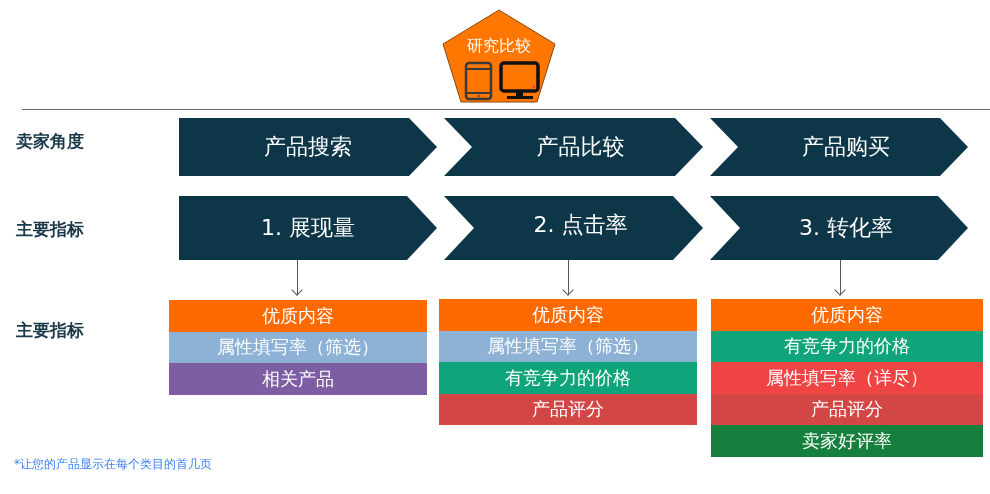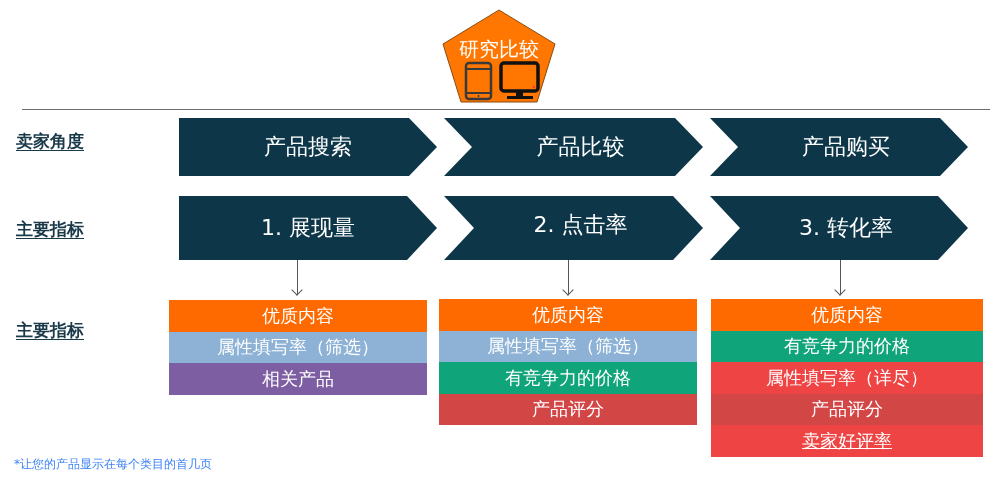--- a/index.html
+++ b/index.html
@@ -6,26 +6,26 @@
   body {
     width: 990px; height: 494px; position: relative; overflow: hidden;
     background: #ffffff;
     font-family: "DejaVu Sans", "Liberation Sans", sans-serif;
   }
   .abs { position: absolute; }
   .pentagon-wrap { left: 441px; top: 8px; width: 116px; height: 96px; }
   .pentagon-wrap svg { position: absolute; left: 0; top: 0; }
   .pentagon-title {
     position: absolute; left: 0; top: 28px; width: 116px; text-align: center;
-    color: #ffffff; font-size: 20px; letter-spacing: 0px;
+    color: #ffffff; font-size: 16px; letter-spacing: 0px;
   }
   .sep { left: 22px; top: 109px; width: 968px; height: 1px; background: #6b6b6b; }
   .row-label {
     left: 16px; font-size: 17px; font-weight: bold; color: #1a3a4a;
-    text-decoration: underline; text-underline-offset: 3px;
+    text-underline-offset: 3px;
   }
   .chev { height: 60px; }
   .chev svg { position: absolute; left: 0; top: 0; }
   .chev-text {
     position: absolute; left: 0; top: 0; width: 100%; height: 100%;
     display: flex; align-items: center; justify-content: center;
     color: #ffffff; font-size: 22px;
   }
   .arrow-line { width: 1px; background: #555555; }
   .arrow-head {
@@ -127,16 +127,16 @@
   <div class="factor" style="background:#8db2d5;">属性填写率（筛选）</div>
   <div class="factor" style="background:#10a47a;">有竞争力的价格</div>
   <div class="factor" style="background:#d24646;">产品评分</div>
 </div>
 
 <div class="abs factor-col" style="left:711px; top:299px; width:272px;">
   <div class="factor" style="background:#ff6a00;">优质内容</div>
   <div class="factor" style="background:#10a47a;">有竞争力的价格</div>
   <div class="factor" style="background:#ef4444;">属性填写率（详尽）</div>
   <div class="factor" style="background:#d24646;">产品评分</div>
-  <div class="factor" style="background:#ef4444;text-decoration:underline;">卖家好评率</div>
+  <div class="factor" style="background:#15803d;">卖家好评率</div>
 </div>
 
 <div class="abs footnote">*让您的产品显示在每个类目的首几页</div>
 
 </body></html>

